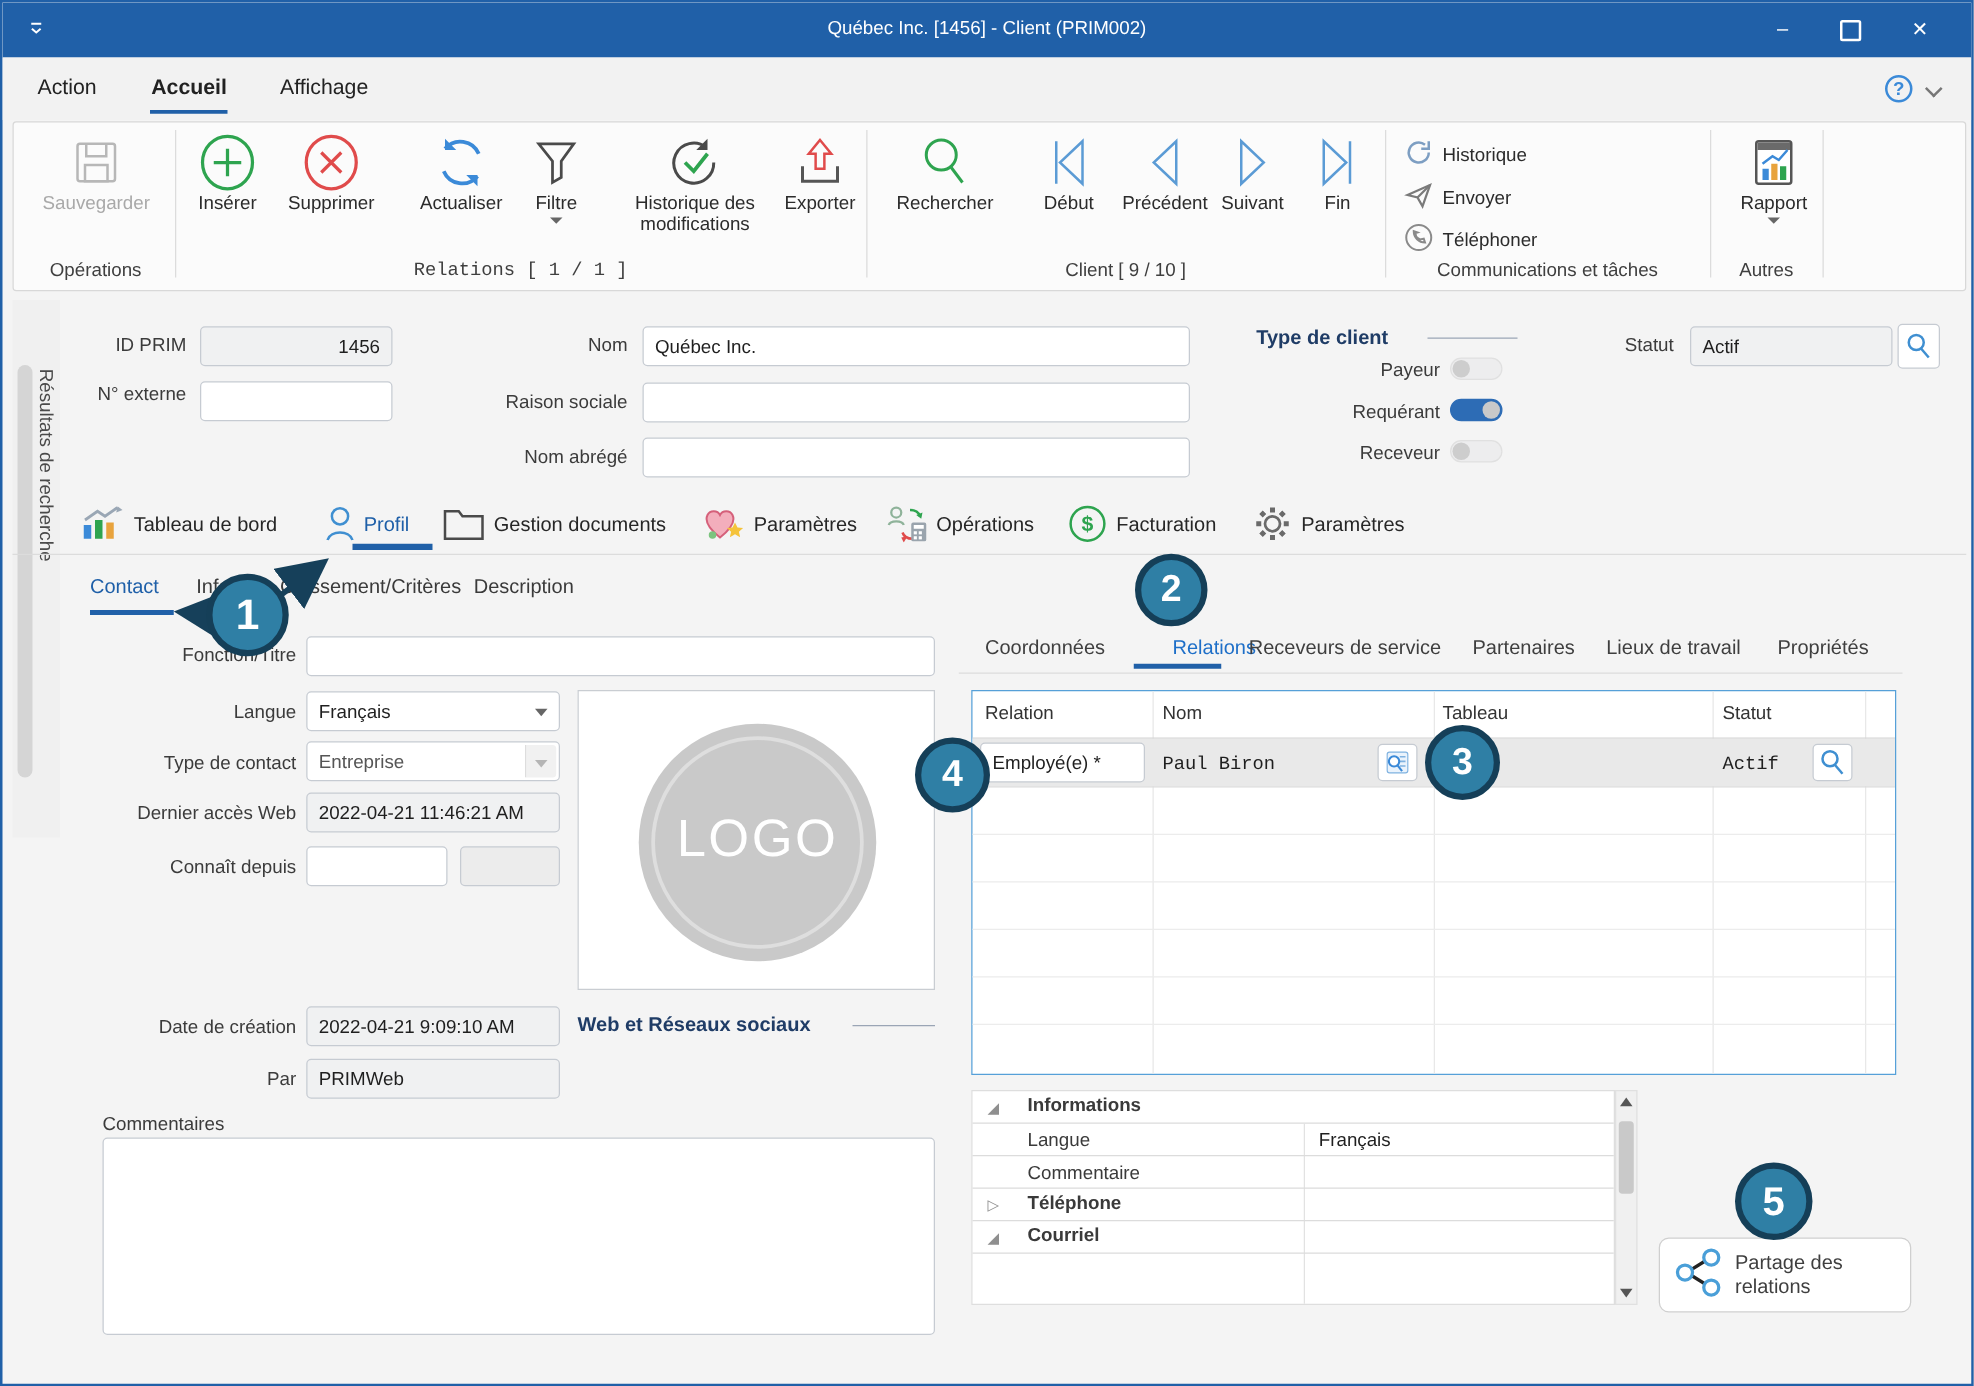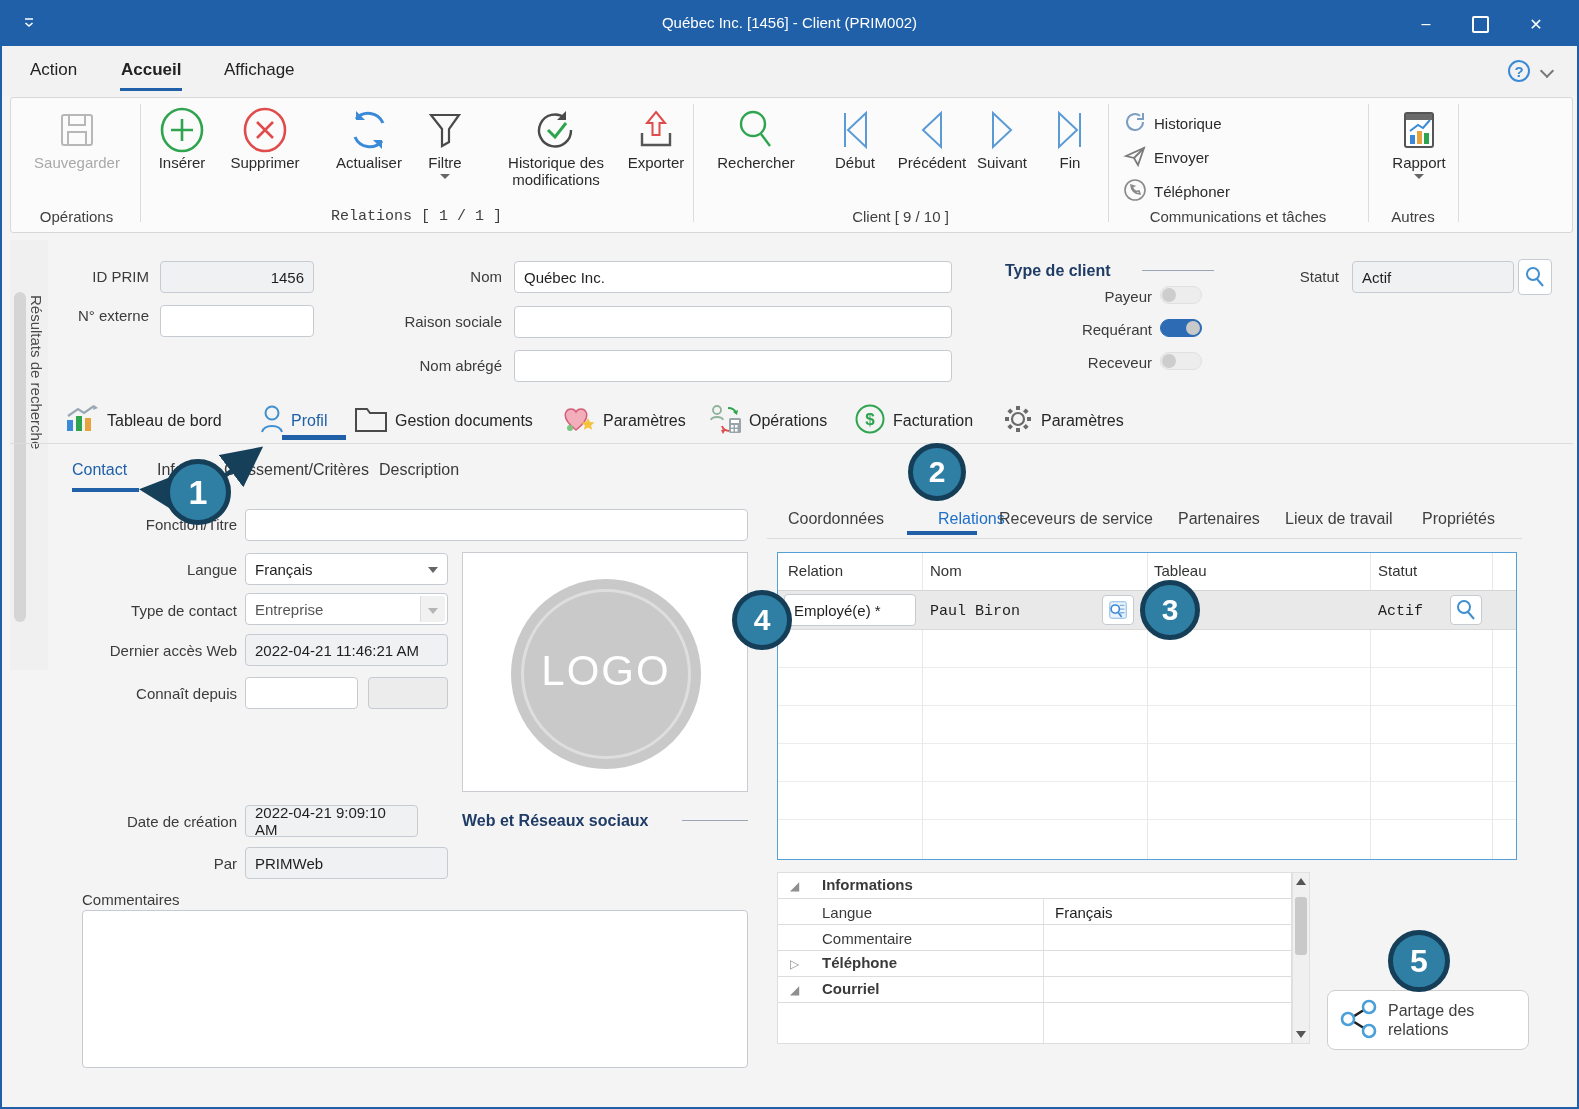--- a/index.html
+++ b/index.html
@@ -453,21 +453,21 @@
   <div class="field ro" style="left:366px;top:675px;width:80px;height:32px;background:#ececec;"></div>
 
   <div class="logo-panel">
     <div class="logo-outer">
       <div class="logo-ring"></div>
       <div class="logo-txt">LOGO</div>
     </div>
   </div>
 
   <span class="lbl r" style="left:100px;top:811px;width:135px;">Date de création</span>
-  <div class="field ro" style="left:243px;top:803px;width:173px;height:32px;">
+  <div class="field ro" style="left:243px;top:803px;width:203px;height:32px;">
       <span>2022-04-21 9:09:10 AM</span>
     </div>
   <span class="lbl r" style="left:100px;top:853px;width:135px;">Par</span>
   <div class="field ro" style="left:243px;top:845px;width:203px;height:32px;">
       <span>PRIMWeb</span>
     </div>
 
   <span class="grphead" style="left:460px;top:810px;">Web et Réseaux sociaux</span>
   <div class="hline" style="left:680px;top:818px;width:66px;background:#9aa5b5;"></div>
 

